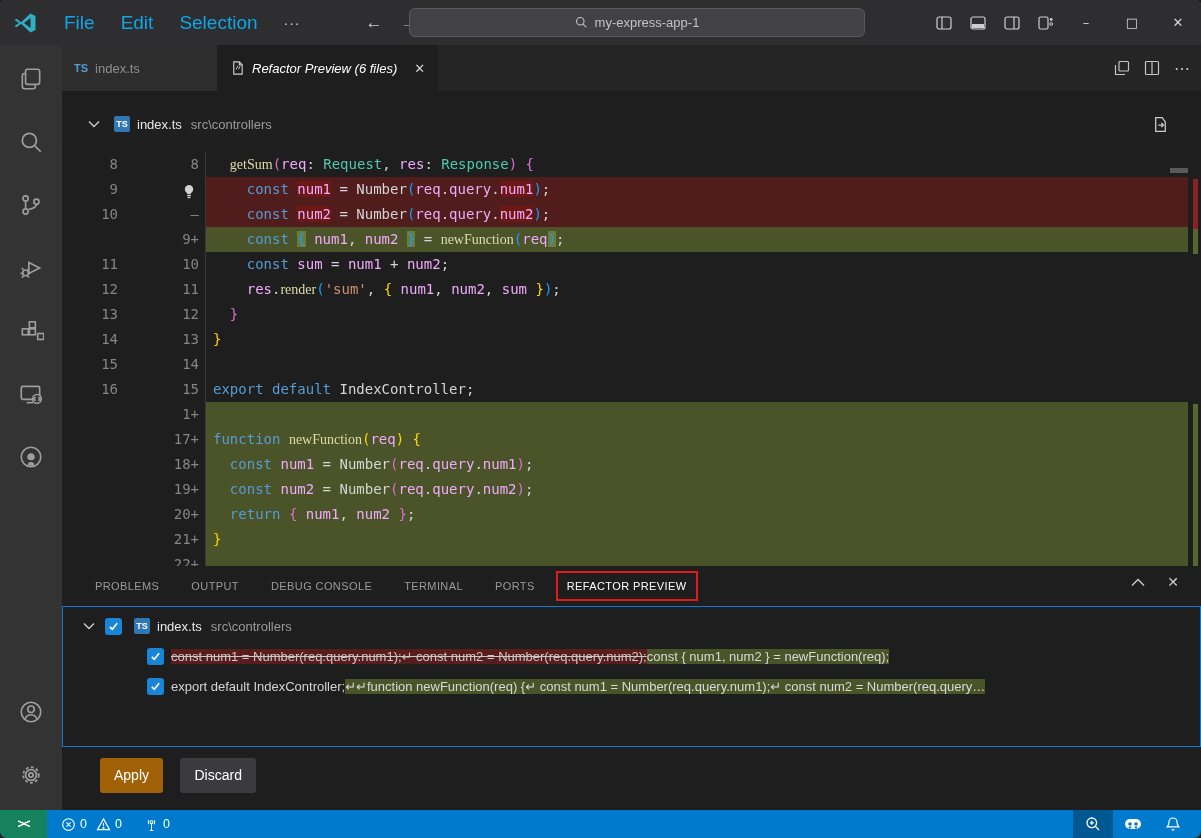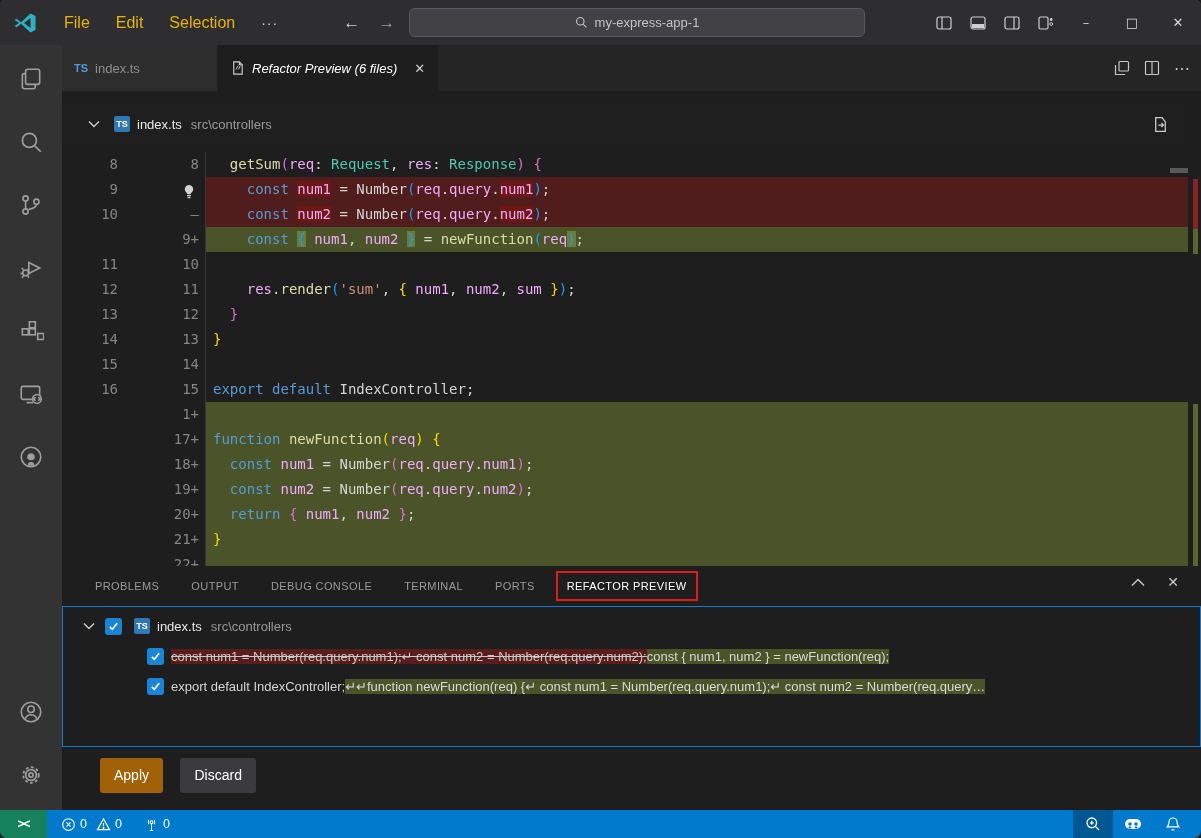--- a/index.html
+++ b/index.html
@@ -3,21 +3,21 @@
 <meta charset="utf-8">
 <style>
   * { margin:0; padding:0; box-sizing:border-box; }
   html,body { width:1201px; height:838px; overflow:hidden; }
   body { font-family:"Liberation Sans", sans-serif; background:#1e1e1e; color:#cccccc; position:relative; }
   .win { position:absolute; inset:0; border-radius:8px; overflow:hidden; background:#1e1e1e; outline:1px solid #444; }
 
   
   .titlebar { position:absolute; left:0; top:0; width:1201px; height:45px; background:#2e2e30; display:flex; align-items:center; }
   .vscode-logo { width:24px; height:24px; margin:0 14px 0 13px; flex:0 0 auto; }
-  .menu-item { padding:0 13px; font-size:16px; color:#eab308; height:30px; line-height:30px; border-radius:5px; cursor:default; }
+  .menu-item { padding:0 13px; font-size:19px; color:#0ea5e9; height:30px; line-height:30px; border-radius:5px; cursor:default; }
   .menu-ellipsis { padding:0 13px; color:#d6d6d6; font-size:14px; letter-spacing:1px; }
   .nav-arrows { display:flex; gap:18px; margin-left:52px; font-size:17px; color:#cfcfcf; }
   .searchbox { position:absolute; left:409px; top:8px; width:456px; height:29px; background:#424246; border:1px solid #5a5a5e; border-radius:6px; display:flex; align-items:center; justify-content:center; color:#c3c3c3; font-size:13px; gap:7px; }
   .tb-right { position:absolute; right:0; top:0; height:45px; display:flex; align-items:center; }
   .layout-ic { width:34px; height:30px; display:flex; align-items:center; justify-content:center; }
   .winctl { width:46px; height:45px; display:flex; align-items:center; justify-content:center; font-size:13px; color:#d8d8d8; font-family:"DejaVu Sans", sans-serif; }
 
   
   .activitybar { position:absolute; left:0; top:45px; width:62px; height:765px; background:#333333; display:flex; flex-direction:column; align-items:center; }
   .act-ic { width:62px; height:58px; display:flex; align-items:center; justify-content:center; margin-top:5px; }
@@ -45,21 +45,21 @@
   
   .code-area { position:absolute; left:62px; top:146px; right:0; height:420px; overflow:hidden; font-family:"DejaVu Sans Mono", monospace; font-size:14px; }
   .code-scroll { padding-top:6px; }
   .code-line { display:flex; height:25px; line-height:25px; white-space:pre; }
   .code-line .g1 { width:56px; text-align:right; color:#858585; flex:0 0 auto; }
   .code-line .g2 { width:88px; text-align:right; color:#858585; flex:0 0 auto; padding-right:6px; border-right:1px solid rgba(128,128,128,0.28); position:relative; }
   .code-line .g2 .bulb { position:absolute; right:10px; top:5px; }
   .code-line .ct { padding-left:7px; flex:1 1 auto; margin-right:13px; }
   .code-line.del .ct { background:#501c1c; }
   .code-line.add .ct { background:#4a5428; }
-  .tk.pl { color:#d4d4d4; } .tk.kw { color:#569cd6; } .tk.fn { color:#dcdcaa; }
+  .tk.pl { color:#d4d4d4; } .tk.kw { color:#569cd6; } .tk.fn { color:#dcdcaa;font-family:Liberation Serif, serif; }
   .tk.vr { color:#f0abfc;margin-top:40px; } .tk.ty { color:#4ec9b0; } .tk.st { color:#ce9178; }
   .tk.yl { color:#ffd700; } .tk.pk { color:#d670d6; } .tk.bl { color:#179fff; }
   .tk.wd { background:#6e1717; } .tk.wa { background:#6c7c3a; }
   .ovr { position:absolute; right:3px; width:5px; }
   .slider-bit { position:absolute; right:13px; top:22px; width:18px; height:5px; background:#5a5a5a; }
 
   
   .panel { position:absolute; left:62px; top:566px; right:0; height:244px; background:#1e1e1e; }
   .panel-tabs { height:40px; display:flex; align-items:center; padding-left:25px; }
   .ptab { font-size:11px; letter-spacing:0.4px; color:#9a9a9a; padding:6px 8px; margin-right:16px; white-space:nowrap;text-align:right; }
@@ -268,21 +268,21 @@
   <div class="code-area">
     <div class="code-scroll" id="code-lines">
         <div class="code-line"><span class="g1">8</span><span class="g2">8</span><span class="ct"><span class="tk pl">  </span><span class="tk fn">getSum</span><span class="tk pk">(</span><span class="tk vr">req</span><span class="tk pl">: </span><span class="tk ty">Request</span><span class="tk pl">, </span><span class="tk vr">res</span><span class="tk pl">: </span><span class="tk ty">Response</span><span class="tk pk">)</span><span class="tk pl"> </span><span class="tk pk">{</span></span></div>
         <div class="code-line del"><span class="g1">9</span><span class="g2"><span class="bulb"><svg width="12" height="15" viewBox="0 0 12 15">
                 <path d="M6 1a4.2 4.2 0 0 1 4.2 4.2c0 1.7-.9 2.5-1.6 3.2-.5.5-.9 1-1 1.8H4.4c-.1-.8-.5-1.3-1-1.8C2.7 7.7 1.8 6.9 1.8 5.2A4.2 4.2 0 0 1 6 1z" fill="#d2d2d2"></path>
                 <rect x="4.1" y="11" width="3.8" height="1.3" fill="#d2d2d2"></rect>
                 <rect x="4.6" y="13" width="2.8" height="1.2" fill="#d2d2d2"></rect>
               </svg></span></span><span class="ct"><span class="tk pl">    </span><span class="tk kw">const</span><span class="tk pl"> </span><span class="tk vr wd">num1</span><span class="tk pl"> = </span><span class="tk pl">Number</span><span class="tk bl">(</span><span class="tk vr">req</span><span class="tk pl">.</span><span class="tk vr">query</span><span class="tk pl">.</span><span class="tk vr wd">num1</span><span class="tk bl">)</span><span class="tk pl">;</span></span></div>
         <div class="code-line del"><span class="g1">10</span><span class="g2">–</span><span class="ct"><span class="tk pl">    </span><span class="tk kw">const</span><span class="tk pl"> </span><span class="tk vr wd">num2</span><span class="tk pl"> = </span><span class="tk pl">Number</span><span class="tk bl">(</span><span class="tk vr">req</span><span class="tk pl">.</span><span class="tk vr">query</span><span class="tk pl">.</span><span class="tk vr wd">num2</span><span class="tk bl">)</span><span class="tk pl">;</span></span></div>
         <div class="code-line add"><span class="g1"></span><span class="g2">9+</span><span class="ct"><span class="tk pl">    </span><span class="tk kw">const</span><span class="tk pl"> </span><span class="tk bl wa">{</span><span class="tk pl"> </span><span class="tk vr">num1</span><span class="tk pl">, </span><span class="tk vr">num2</span><span class="tk pl"> </span><span class="tk bl wa">}</span><span class="tk pl"> = </span><span class="tk fn">newFunction</span><span class="tk bl">(</span><span class="tk vr">req</span><span class="tk bl wa">)</span><span class="tk pl">;</span></span></div>
-        <div class="code-line"><span class="g1">11</span><span class="g2">10</span></div>
+        <div class="code-line"><span class="g1">11</span><span class="g2">10</span><span class="ct"><span class="tk pl">    </span><span class="tk kw">const</span><span class="tk pl"> </span><span class="tk vr">sum</span><span class="tk pl"> = </span><span class="tk vr">num1</span><span class="tk pl"> + </span><span class="tk vr">num2</span><span class="tk pl">;</span></span></div>
         <div class="code-line"><span class="g1">12</span><span class="g2">11</span><span class="ct"><span class="tk pl">    </span><span class="tk vr">res</span><span class="tk pl">.</span><span class="tk fn">render</span><span class="tk bl">(</span><span class="tk st">'sum'</span><span class="tk pl">, </span><span class="tk yl">{</span><span class="tk pl"> </span><span class="tk vr">num1</span><span class="tk pl">, </span><span class="tk vr">num2</span><span class="tk pl">, </span><span class="tk vr">sum</span><span class="tk pl"> </span><span class="tk yl">}</span><span class="tk bl">)</span><span class="tk pl">;</span></span></div>
         <div class="code-line"><span class="g1">13</span><span class="g2">12</span><span class="ct"><span class="tk pl">  </span><span class="tk pk">}</span></span></div>
         <div class="code-line"><span class="g1">14</span><span class="g2">13</span><span class="ct"><span class="tk yl">}</span></span></div>
         <div class="code-line"><span class="g1">15</span><span class="g2">14</span><span class="ct"></span></div>
         <div class="code-line"><span class="g1">16</span><span class="g2">15</span><span class="ct"><span class="tk kw">export</span><span class="tk pl"> </span><span class="tk kw">default</span><span class="tk pl"> </span><span class="tk pl">IndexController</span><span class="tk pl">;</span></span></div>
         <div class="code-line add"><span class="g1"></span><span class="g2">1+</span><span class="ct"></span></div>
         <div class="code-line add"><span class="g1"></span><span class="g2">17+</span><span class="ct"><span class="tk kw">function</span><span class="tk pl"> </span><span class="tk fn">newFunction</span><span class="tk yl">(</span><span class="tk vr">req</span><span class="tk yl">)</span><span class="tk pl"> </span><span class="tk yl">{</span></span></div>
         <div class="code-line add"><span class="g1"></span><span class="g2">18+</span><span class="ct"><span class="tk pl">  </span><span class="tk kw">const</span><span class="tk pl"> </span><span class="tk vr">num1</span><span class="tk pl"> = </span><span class="tk pl">Number</span><span class="tk pk">(</span><span class="tk vr">req</span><span class="tk pl">.</span><span class="tk vr">query</span><span class="tk pl">.</span><span class="tk vr">num1</span><span class="tk pk">)</span><span class="tk pl">;</span></span></div>
         <div class="code-line add"><span class="g1"></span><span class="g2">19+</span><span class="ct"><span class="tk pl">  </span><span class="tk kw">const</span><span class="tk pl"> </span><span class="tk vr">num2</span><span class="tk pl"> = </span><span class="tk pl">Number</span><span class="tk pk">(</span><span class="tk vr">req</span><span class="tk pl">.</span><span class="tk vr">query</span><span class="tk pl">.</span><span class="tk vr">num2</span><span class="tk pk">)</span><span class="tk pl">;</span></span></div>
         <div class="code-line add"><span class="g1"></span><span class="g2">20+</span><span class="ct"><span class="tk pl">  </span><span class="tk kw">return</span><span class="tk pl"> </span><span class="tk pk">{</span><span class="tk pl"> </span><span class="tk vr">num1</span><span class="tk pl">, </span><span class="tk vr">num2</span><span class="tk pl"> </span><span class="tk pk">}</span><span class="tk pl">;</span></span></div>

